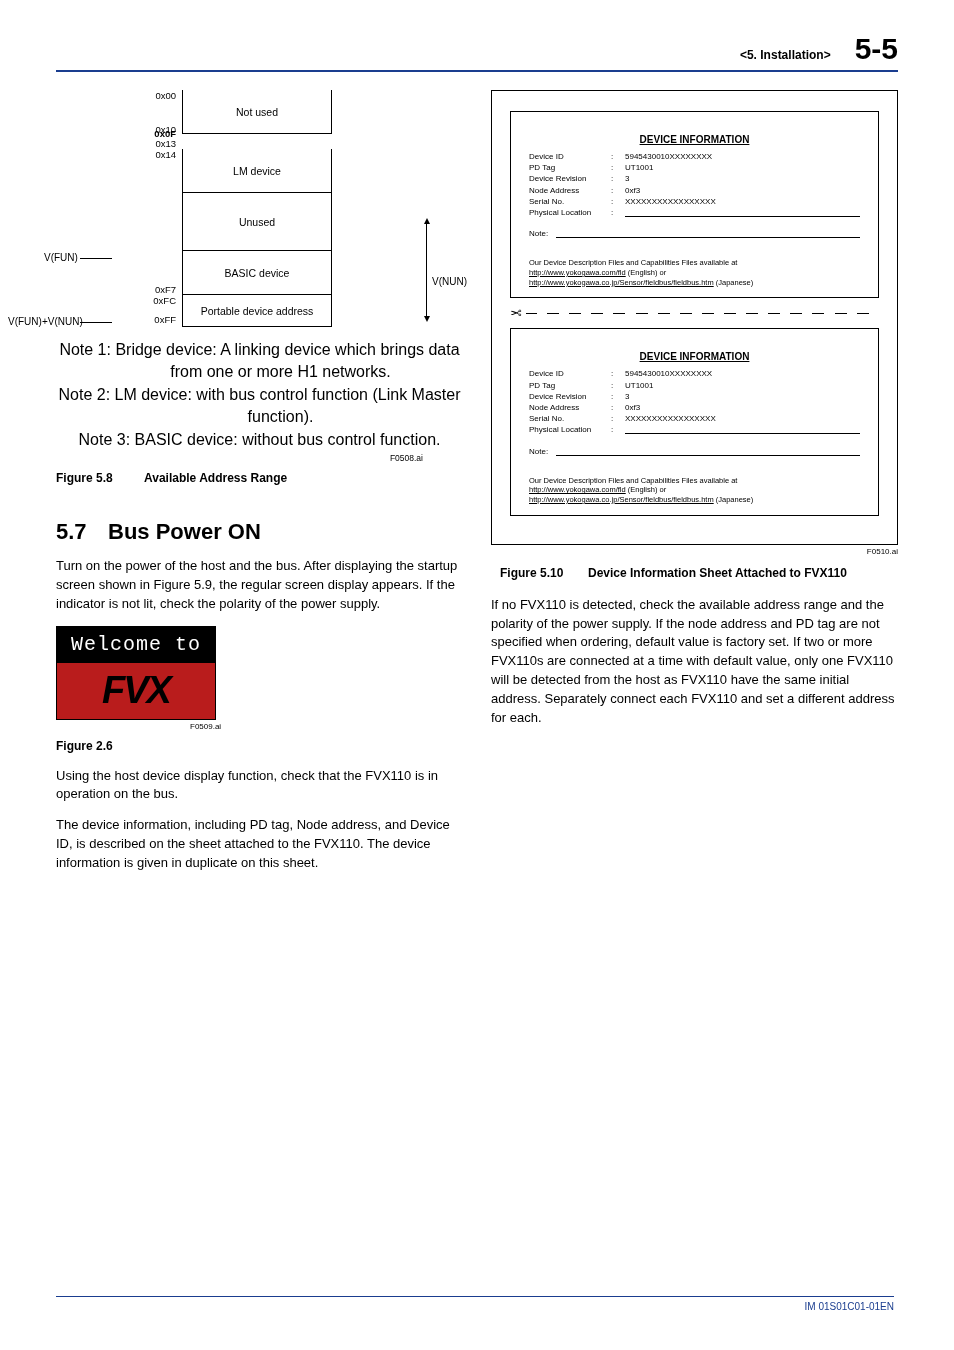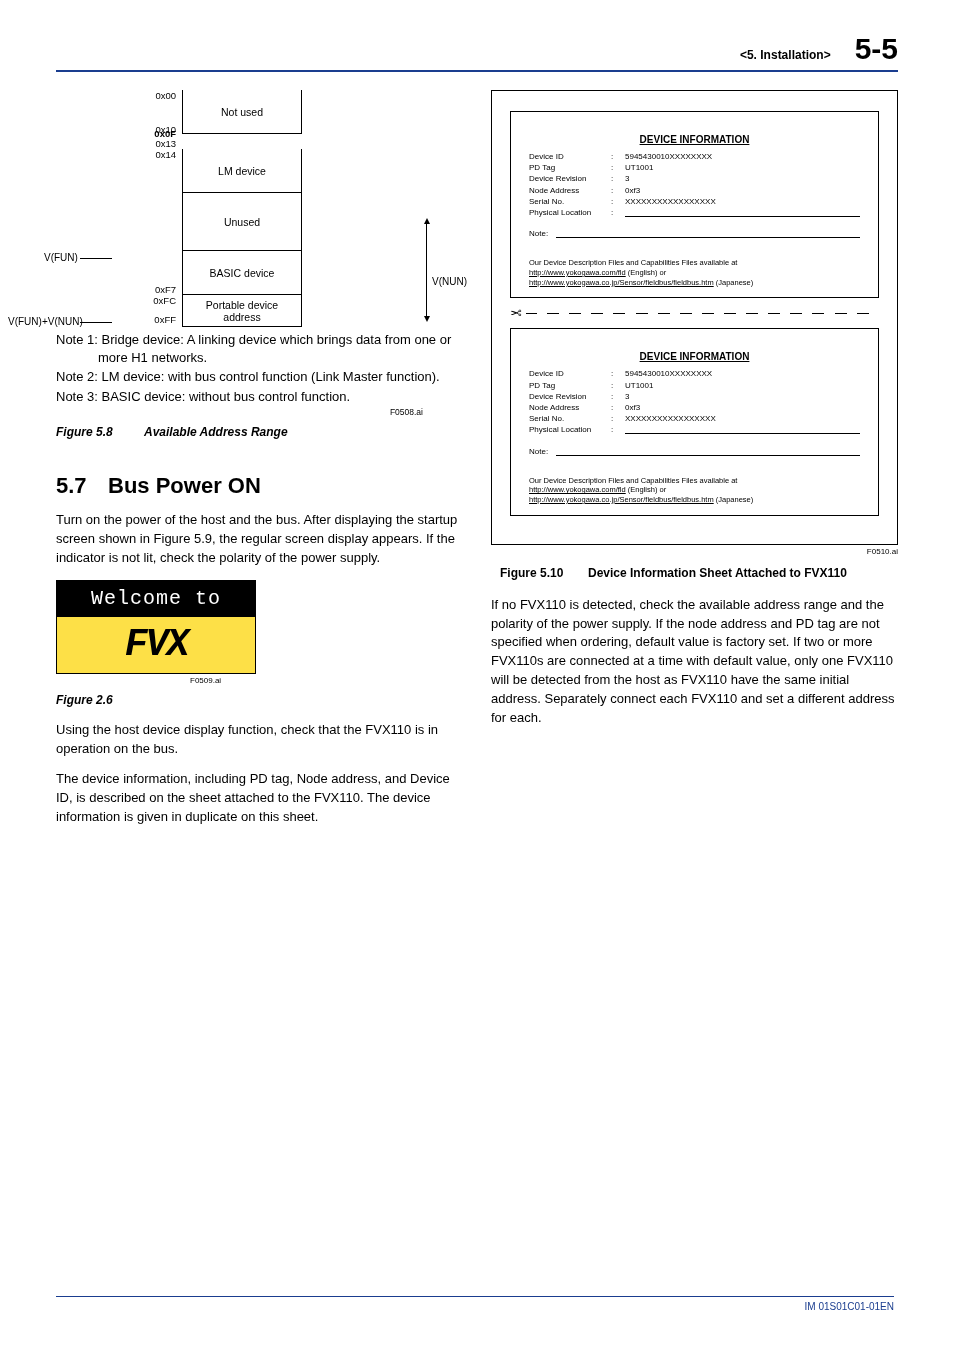--- a/index.html
+++ b/index.html
@@ -41,21 +41,21 @@
     display: flex;
     flex-direction: column;
     justify-content: center;
     font-size: 9.5px;
   }
   .addr-left.top { justify-content: flex-start; }
   .addr-left.bot { justify-content: flex-end; }
   .addr-box {
     border: 1px solid #000;
     border-top: none;
-    width: 120px;
+    width: 150px;
     display: flex;
     align-items: center;
     justify-content: center;
     font-size: 10.5px;
     padding: 0 4px;
     text-align: center;
   }
   .addr-row:first-child .addr-box { border-top: 1px solid #000; }
   .h42 { height: 44px; }
   .h36 { height: 38px; }
@@ -78,53 +78,53 @@
     width: 0;
     border-left: 1px solid #000;
   }
   .tri-up, .tri-down {
     position: absolute; width: 0; height: 0;
     border-left: 3px solid transparent;
     border-right: 3px solid transparent;
   }
   .tri-up { border-bottom: 6px solid #000; }
   .tri-down { border-top: 6px solid #000; }
-  .notes { font-size: 13px; margin-top: 4px; line-height: 1.35; }
+  .notes { font-size: 16px; margin-top: 12px; line-height: 1.35; text-align: center; }
   .notes p { margin-bottom: 2px; padding-left: 42px; text-indent: -42px; }
   .figref { font-size: 8.5px; text-align: right; margin-top: 2px; }
-  .fig-caption { font-size: 12px; font-weight: bold; margin-top: 8px; font-style: italic; }
+  .fig-caption { font-size: 12px; font-weight: bold; margin-top: 8px; }
   .fig-caption .num { display: inline-block; width: 88px; }
   
   .h2 { font-size: 22px; font-weight: bold; margin-top: 34px; margin-bottom: 12px; }
   .h2 .secnum { display: inline-block; width: 52px; }
   .para { font-size: 13px; line-height: 1.45; margin-bottom: 12px; }
   
   .lcd {
-    width: 200px;
+    width: 160px;
     border: 1px solid #000;
     margin-top: 6px;
   }
   .lcd-top {
     height: 36px;
     background: #000;
     color: #fff;
     font-family: "Courier New", monospace;
     font-size: 20px;
     letter-spacing: 1px;
     display: flex;
     align-items: center;
     justify-content: center;
   }
   .lcd-bot {
     height: 56px;
-    background: #fde047;
+    background: #b91c1c;
     display: flex;
     align-items: center;
     justify-content: center;
-    font-family: Liberation Mono, monospace;
+    font-family: Liberation Sans, sans-serif;
     font-size: 38px;
     font-weight: 900;
     font-style: italic;
     letter-spacing: -2px;
   }
   .lcd-note { font-size: 8px; text-align: left; margin-left: 134px; margin-top: 2px; }
   
   .sheet-wrap {
     border: 1px solid #000;
     padding: 20px 18px 28px 18px;

